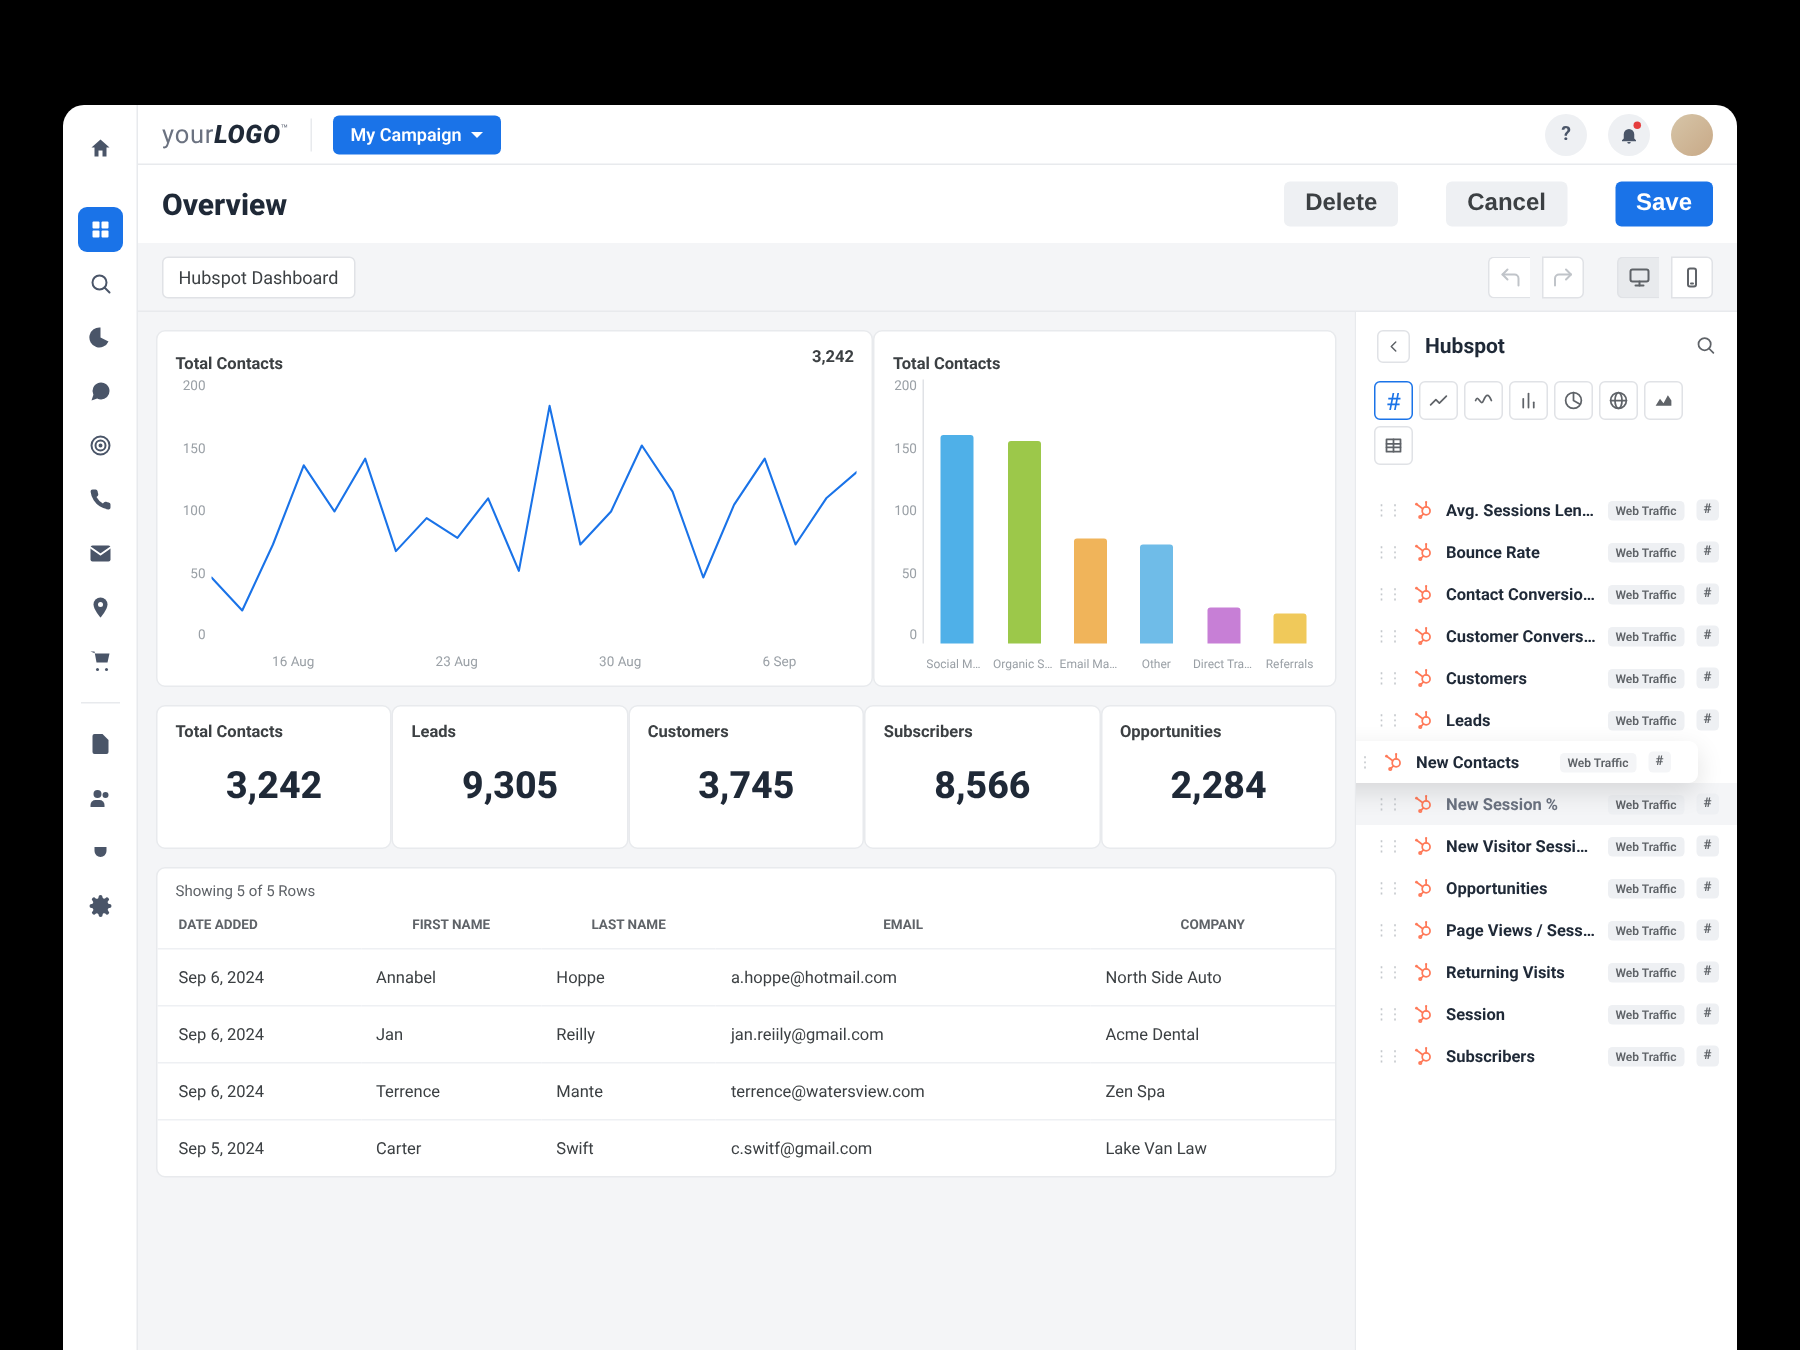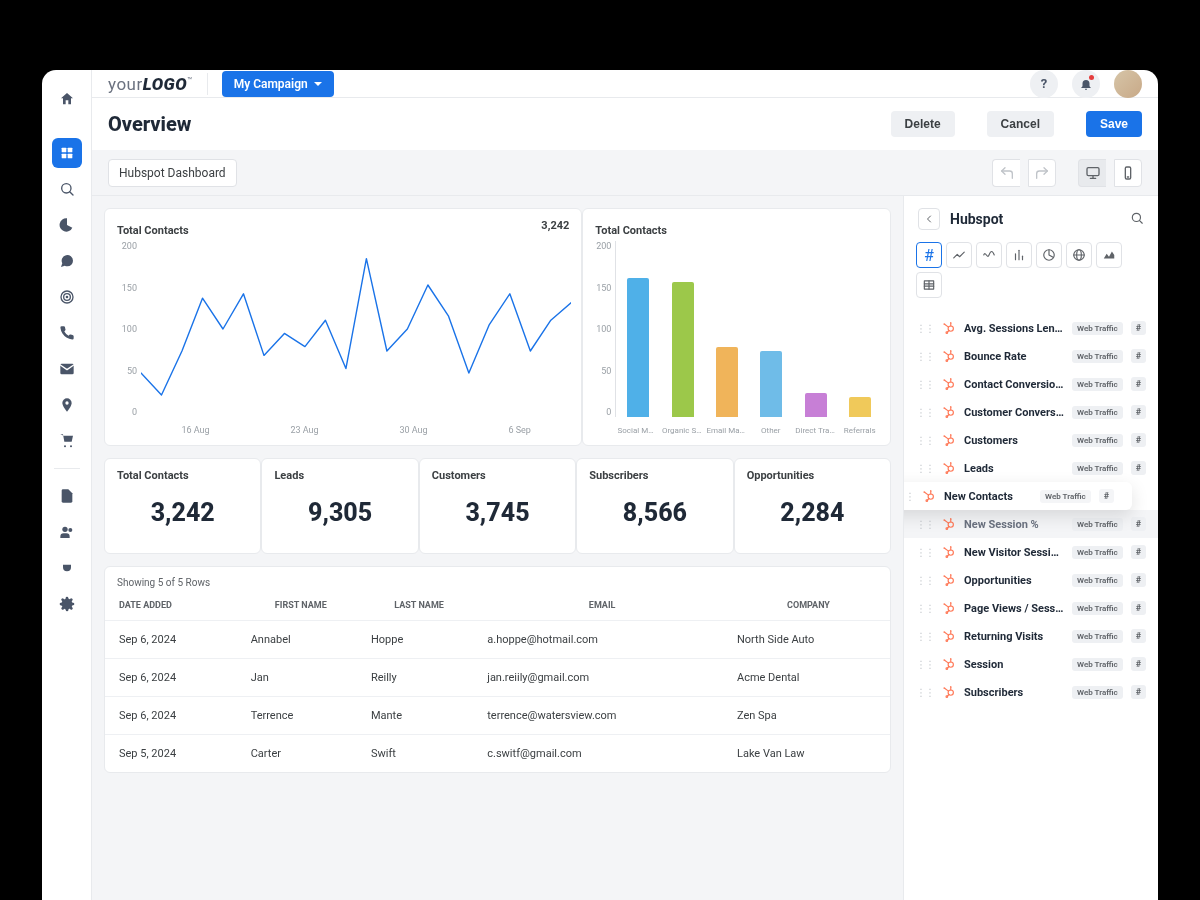--- a/index.html
+++ b/index.html
@@ -9,40 +9,40 @@
 
 .rail { width: 50px; border-right: 1px solid #e8eaed; display: flex; flex-direction: column; align-items: center; padding-top: 14px; gap: 6px; }
 .rail .ico { width: 30px; height: 30px; display: flex; align-items: center; justify-content: center; color: #4a5568; border-radius: 6px; cursor: pointer; }
 .rail .ico.home { margin-bottom: 18px; }
 .rail .ico.active { background: #1a73e8; color: #fff; }
 .rail .sep { height: 1px; background: #e8eaed; width: 26px; margin: 6px 0; }
 
 .main { flex: 1; display: flex; flex-direction: column; min-width: 0; }
 
 
-.topbar { height: 28px; border-bottom: 1px solid #e8eaed; display: flex; align-items: center; padding: 0 16px; gap: 14px; }
+.topbar { height: 40px; border-bottom: 1px solid #e8eaed; display: flex; align-items: center; padding: 0 16px; gap: 14px; }
 .brand { font-weight: 400; color: #6b7280; font-size: 17px; letter-spacing: 0.5px; }
 .brand b { font-weight: 900; color: #1f2937; font-style: italic; }
 .brand .tm { font-size: 8px; vertical-align: super; }
 .vr { width: 1px; height: 22px; background: #e8eaed; }
 .dropdown { background: #1a73e8; color: #fff; padding: 6px 12px; border-radius: 4px; font-size: 12px; font-weight: 600; display: flex; align-items: center; gap: 6px; cursor: pointer; }
 .dropdown .caret { width: 0; height: 0; border-left: 4px solid transparent; border-right: 4px solid transparent; border-top: 4px solid #fff; }
 .topbar .spacer { flex: 1; }
 .circ { width: 28px; height: 28px; border-radius: 50%; background: #eef0f3; color: #4a5568; display: flex; align-items: center; justify-content: center; font-size: 13px; font-weight: 700; cursor: pointer; position: relative; }
 .avatar { width: 28px; height: 28px; border-radius: 50%; background: linear-gradient(135deg,#d6c5a8,#c8a987); }
 .bell-dot { position: absolute; top: 5px; right: 6px; width: 5px; height: 5px; background: #e53e3e; border-radius: 50%; }
 
 
 .secbar { height: 52px; display: flex; align-items: center; padding: 0 16px; gap: 24px; }
 .page-title { font-size: 20px; font-weight: 800; color: #1f2937; }
 .tabs { display: flex; gap: 22px; height: 100%; align-items: center; }
 .tab { font-size: 13px; color: #5f6368; cursor: pointer; height: 100%; display: flex; align-items: center; border-bottom: 3px solid transparent; }
 .tab.active { color: #1a73e8; border-bottom-color: #1a73e8; font-weight: 600; }
 .secbar .spacer { flex: 1; }
-.btn { padding: 6px 14px; border-radius: 4px; font-size: 12px; font-weight: 600; cursor: pointer; border: none; }
+.btn { padding: 6px 14px; border-radius: 4px; font-size: 16px; font-weight: 600; cursor: pointer; border: none; }
 .btn.light { background: #eef0f3; color: #3c4043; }
 .btn.primary { background: #1a73e8; color: #fff; }
 
 
 .thirdbar { height: 46px; background: #f4f5f7; display: flex; align-items: center; padding: 0 16px; gap: 8px; border-bottom: 1px solid #e8eaed; }
 .chip-input { background: #fff; border: 1px solid #e0e2e6; border-radius: 4px; padding: 6px 10px; font-size: 12px; color: #3c4043; }
 .thirdbar .spacer { flex: 1; }
 .icon-btn { width: 28px; height: 28px; border: 1px solid #e0e2e6; background: #fff; border-radius: 4px; display: flex; align-items: center; justify-content: center; cursor: pointer; color: #5f6368; }
 .icon-btn.joined-l { border-radius: 4px 0 0 4px; border-right: none; }
 .icon-btn.joined-r { border-radius: 0 4px 4px 0; }

